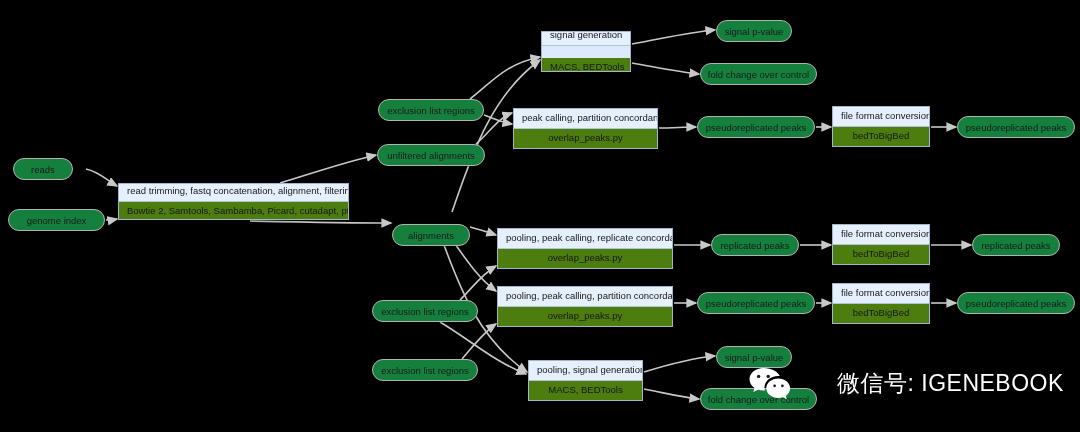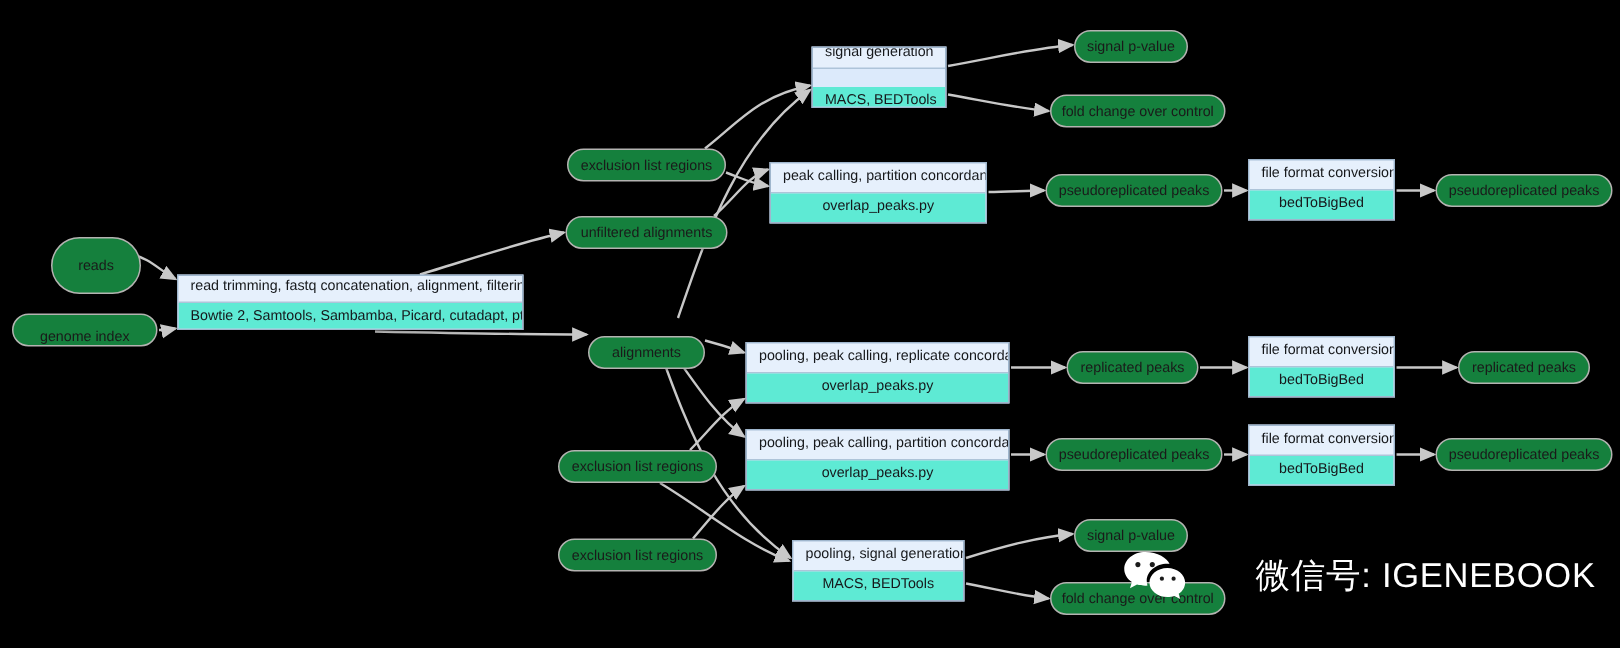--- a/index.html
+++ b/index.html
@@ -53,21 +53,21 @@
     padding: 4px 8px;
     background: #e6f0fc;
     border-bottom: 1px solid #aec4d9;
     line-height: 1.15;
   }
   .proc .b {
     width: 100%;
     text-align: center;
     font-size: 9.5px;
     padding: 4px 8px;
-    background: #5eead4;
+    background: #4d7c0f;
     line-height: 1.15;
   }
   
   #watermark {
     position: absolute;
     left: 748px; top: 366px;
     display: flex;
     align-items: center;
     gap: 8px;
     color: #ffffff;
@@ -116,25 +116,25 @@
       <path d="M800,245 C812,245 822,245 831,245"></path>
       <path d="M931,245 C948,245 960,245 971,245"></path>
       <path d="M674,303 C682,303 690,303 696,303"></path>
       <path d="M816,303 C822,303 826,303 831,303"></path>
       <path d="M931,303 C940,303 948,303 956,303"></path>
       <path d="M644,372 C670,364 692,358 715,356"></path>
       <path d="M644,389 C665,393 680,397 699,399"></path>
     </g>
   </svg>
 
-  <div class="node pill" style="left:34px;top:158px;width:60px;height:38px;">
+  <div class="node pill" style="left:13px;top:158px;width:60px;height:22px;">
     <span>reads</span>
   </div>
 
-  <div class="node pill" style="left:8px;top:209px;width:97px;height:22px;align-items:flex-end;">
+  <div class="node pill" style="left:8px;top:209px;width:97px;height:22px;">
     <span>genome index</span>
   </div>
 
   <div class="node proc" style="left:118px;top:183px;width:231px;height:37px;">
     <div class="t">read trimming, fastq concatenation, alignment, filtering</div>
     <div class="b">Bowtie 2, Samtools, Sambamba, Picard, cutadapt, ptools_bin</div>
   </div>
 
   <div class="node pill" style="left:378px;top:99px;width:106px;height:22px;">
     <span>exclusion list regions</span>

